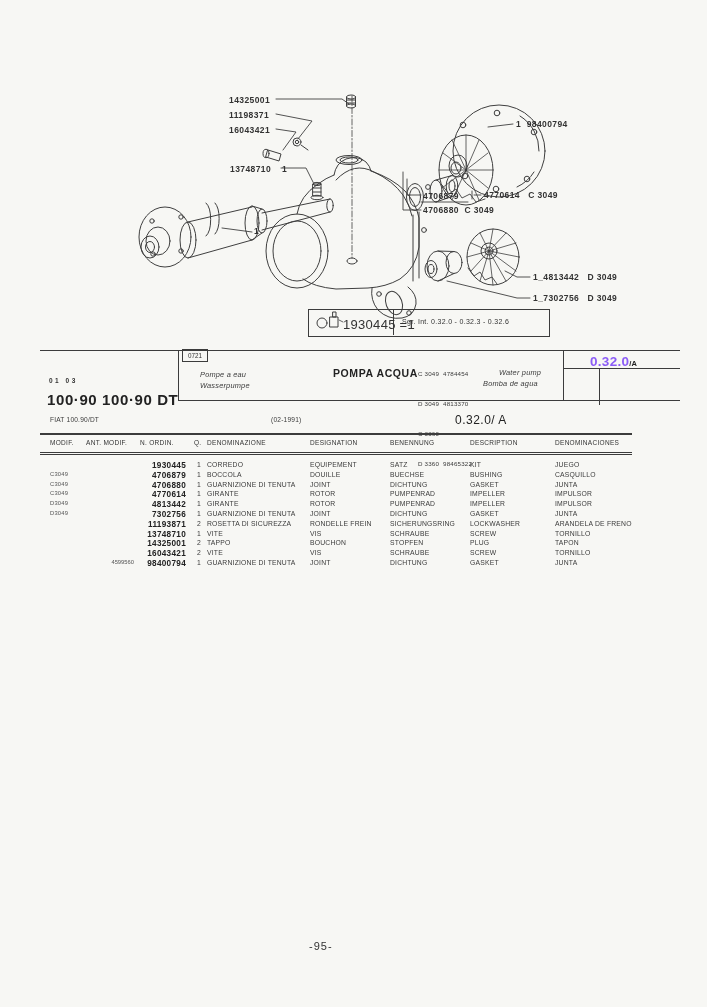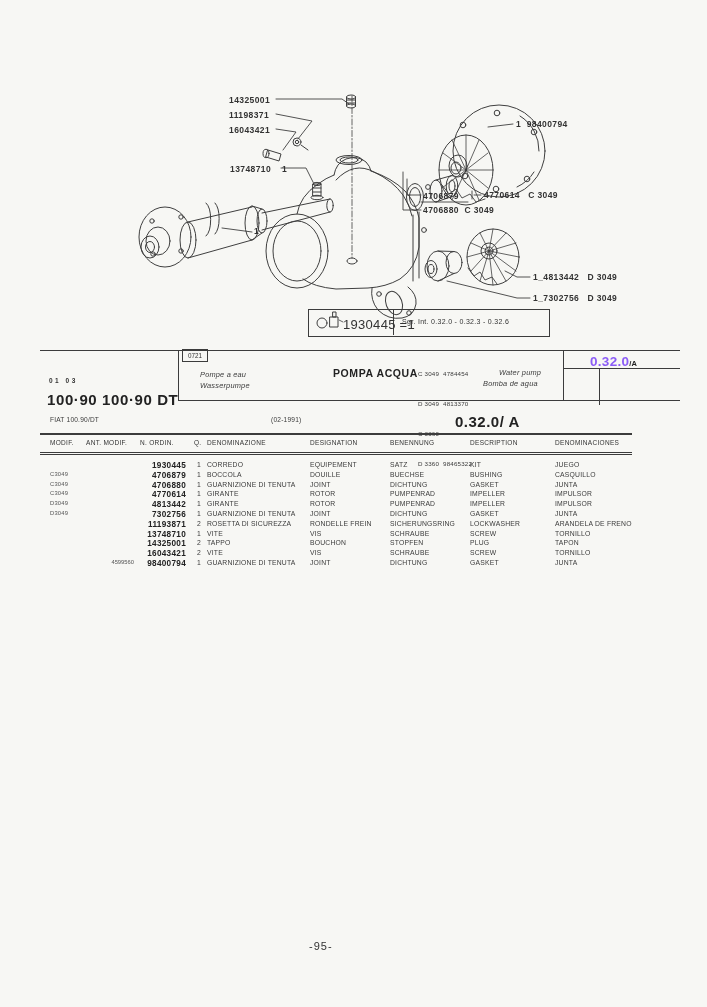--- a/index.html
+++ b/index.html
@@ -21,21 +21,21 @@
   .model{font-size:15px;font-weight:bold;letter-spacing:.6px;color:#222;}
   .modelsub{font-size:6.5px;font-weight:bold;letter-spacing:2.5px;color:#333;}
   .codebox{position:absolute;border:1px solid #3c3c3c;font-size:6.3px;text-align:center;color:#333;}
   .ital{font-style:italic;font-size:7.4px;color:#3a3a3a;letter-spacing:.2px;}
   .ittitle{font-size:10.5px;font-weight:bold;letter-spacing:.6px;color:#222;margin-top:12px;}
   .codes{font-size:6.2px;line-height:10px;color:#3a3a3a;letter-spacing:.2px;}
   .secbig{font-size:13.5px;font-weight:bold;color:#8b5cf6;letter-spacing:.3px;}
   .secsuf{font-size:7.5px;font-weight:bold;color:#222;}
   
   .small7{font-size:6.6px;color:#3a3a3a;letter-spacing:.2px;}
-  .secmid{font-size:15px;font-weight:bold;letter-spacing:.5px;color:#222;}
+  .secmid{font-size:12px;font-weight:normal;letter-spacing:.5px;color:#222;}
   .cell{position:absolute;white-space:nowrap;color:#3a3a3a;}
   .hcell{font-size:6.5px;letter-spacing:.3px;color:#333;}
   .c0{left:50px;font-size:5.8px;color:#555;letter-spacing:.2px;}
   .c1{left:86px;width:48px;text-align:right;font-size:5.8px;color:#555;}
   .c2{left:138px;width:48px;text-align:right;font-size:8.2px;font-weight:bold;letter-spacing:.3px;color:#222;}
   .c3{left:192px;width:14px;text-align:center;font-size:6.8px;}
   .c4{left:207px;font-size:6.8px;letter-spacing:.2px;}
   .c5{left:310px;font-size:6.8px;letter-spacing:.2px;}
   .c6{left:390px;font-size:6.8px;letter-spacing:.2px;}
   .c7{left:470px;font-size:6.8px;letter-spacing:.2px;}

